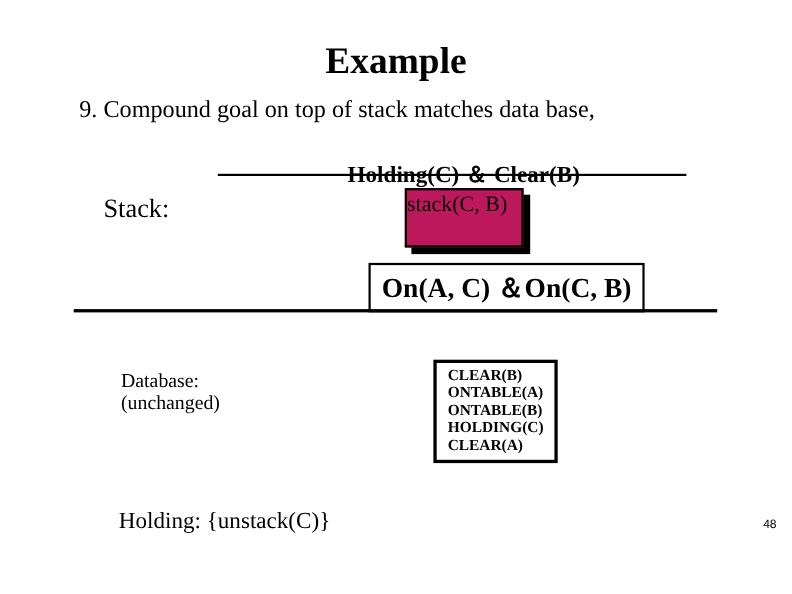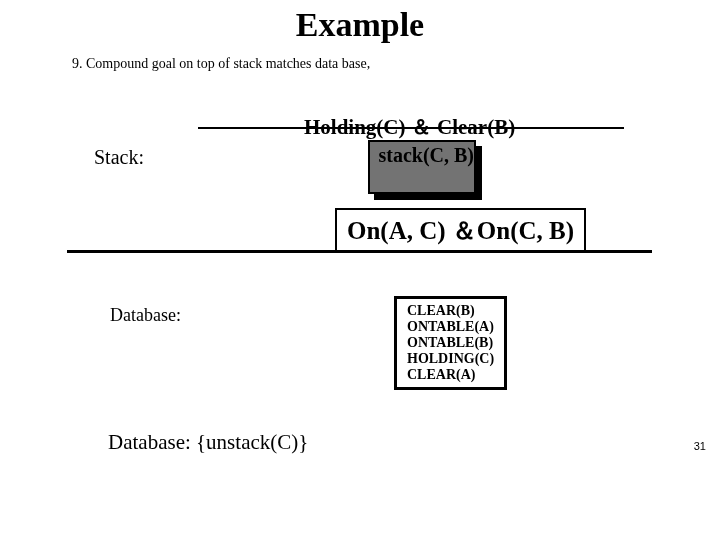--- a/index.html
+++ b/index.html
@@ -10,48 +10,49 @@
     background: #fff;
     font-family: "Times New Roman", Times, serif;
     color: #000;
     position: relative;
   }
   .slide {
     width: 720px;
     height: 460px;
     position: relative;
     box-sizing: border-box;
+    margin-top: 31px;
   }
   .title {
     position: absolute;
     top: 6px;
     left: 0;
     width: 720px;
     text-align: center;
     font-size: 34px;
     font-weight: bold;
   }
   .desc {
     position: absolute;
     top: 56px;
     left: 72px;
     width: 560px;
-    font-size: 14px;
+    font-size: 22px;
     line-height: 1.1;
   }
   .stack-label {
     position: absolute;
     top: 146px;
     left: 94px;
-    font-size: 20px;
+    font-size: 24px;
   }
   .strike-goal {
     position: absolute;
     top: 113px;
-    left: 304px;
+    left: 316px;
     font-size: 21px;
     font-weight: bold;
   }
   .strike-line {
     position: absolute;
     top: 127px;
     left: 198px;
     width: 426px;
     height: 0;
     border-top: 2px solid #000;
@@ -66,26 +67,26 @@
     top: 6px;
     left: 6px;
     width: 108px;
     height: 54px;
     background: #000;
   }
   .stackbox {
     position: relative;
     width: 108px;
     height: 54px;
-    background: #737373;
+    background: #be185d;
     border: 2px solid #000;
     box-sizing: border-box;
-    text-align: right;
+    text-align: left;
     font-size: 20px;
-    font-weight: bold;
+    font-weight: normal;
     line-height: 1.15;
     padding-top: 2px;
   }
   .bottom-goal {
     position: absolute;
     top: 208px;
     left: 335px;
     font-size: 25px;
     font-weight: bold;
     border: 2px solid #000;
@@ -154,26 +155,27 @@
       <div>stack(C, B)</div>
     </div>
   </div>
 
   <div class="bottom-goal">On(A, C) ＆On(C, B)</div>
 
   <div class="bottom-rule"></div>
 
   <div class="db-label">
     <span>Database:</span><br>
+    <span> (unchanged)</span>
   </div>
 
   <div class="db-box">
     <div>CLEAR(B)</div>
     <div>ONTABLE(A)</div>
     <div>ONTABLE(B)</div>
     <div>HOLDING(C)</div>
     <div>CLEAR(A)</div>
   </div>
 
-  <div class="sol-label">Database: {unstack(C)}</div>
+  <div class="sol-label">Holding: {unstack(C)}</div>
 
-  <div class="pagenum">31</div>
+  <div class="pagenum">48</div>
 </div>
 
 </body></html>

